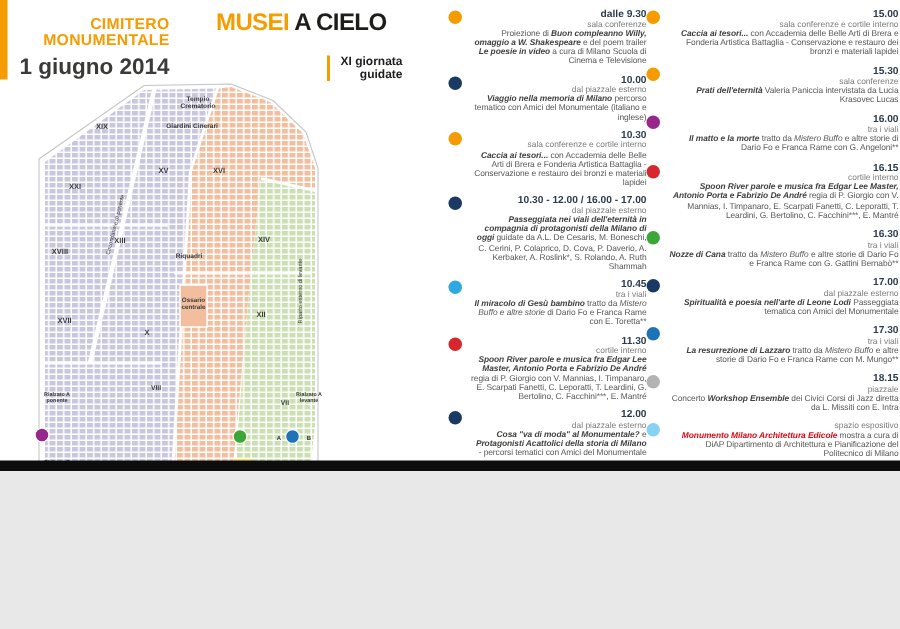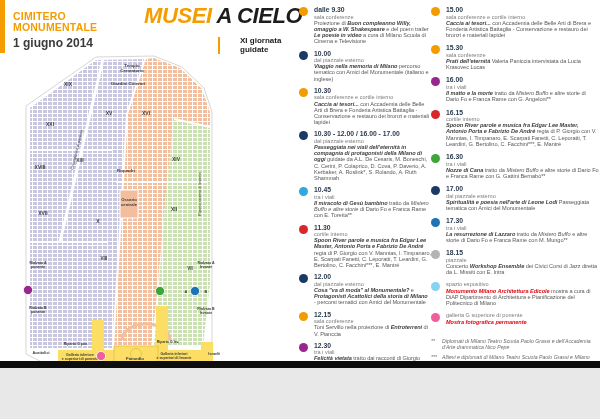--- a/index.html
+++ b/index.html
@@ -1,23 +1,23 @@
 <!DOCTYPE html>
 <html><head>
 <meta charset="utf-8">
 <style>
   html,body{margin:0;padding:0;background:#e8e8e8;}
-  .poster{position:relative;width:600px;height:368px;background:#ffffff;font-family:"Liberation Sans",sans-serif;overflow:hidden;}
+  .poster{position:relative;width:600px;height:314px;background:#ffffff;font-family:"Liberation Sans",sans-serif;overflow:hidden;text-align:right;}
   .orange-strip{position:absolute;left:0;top:0;width:5px;height:53px;background:#F59C00;}
   .venue-block{position:absolute;left:13px;top:11px;}
   .venue-line{color:#F59C00;font-weight:700;font-size:10.5px;line-height:10.5px;letter-spacing:.2px;}
-  .date{color:#3A3A39;font-weight:700;font-size:12px;margin-top:4px;}
-  .title-block{position:absolute;left:144px;top:6px;font-weight:700;font-size:22px;line-height:20px;color:#1D1D1B;letter-spacing:-.4px;font-style:italic;}
+  .date{color:#3A3A39;font-weight:700;font-size:15px;margin-top:4px;}
+  .title-block{position:absolute;left:144px;top:6px;font-weight:700;font-size:16px;line-height:20px;color:#1D1D1B;letter-spacing:-.4px;}
   .title-accent{color:#F59C00;}
-  .subtitle{position:absolute;left:218px;top:37px;border-left:2.5px solid #F59C00;padding-left:20px;font-weight:700;font-size:8px;line-height:8.5px;color:#1D1D1B;}
+  .subtitle{position:absolute;left:218px;top:37px;border-left:2.5px solid #F59C00;padding-left:7px;font-weight:700;font-size:8px;line-height:8.5px;color:#1D1D1B;}
   .map-wrap{position:absolute;left:8px;top:54px;width:212px;height:356px;}
   svg text{font-family:"Liberation Sans",sans-serif;}
   .col{position:absolute;top:6px;}
   .col1{left:299px;width:132px;}
   .col2{left:431px;width:168px;}
   .entry{display:flex;margin-bottom:5px;}
   .col2 .entry{margin-bottom:6px;}
   .dot{flex:0 0 9px;width:9px;height:9px;border-radius:50%;margin-right:6px;margin-top:1px;}
   .entry-main{flex:1;}
   .time{font-size:6.8px;font-weight:700;color:#2B3B4E;line-height:7.5px;}

